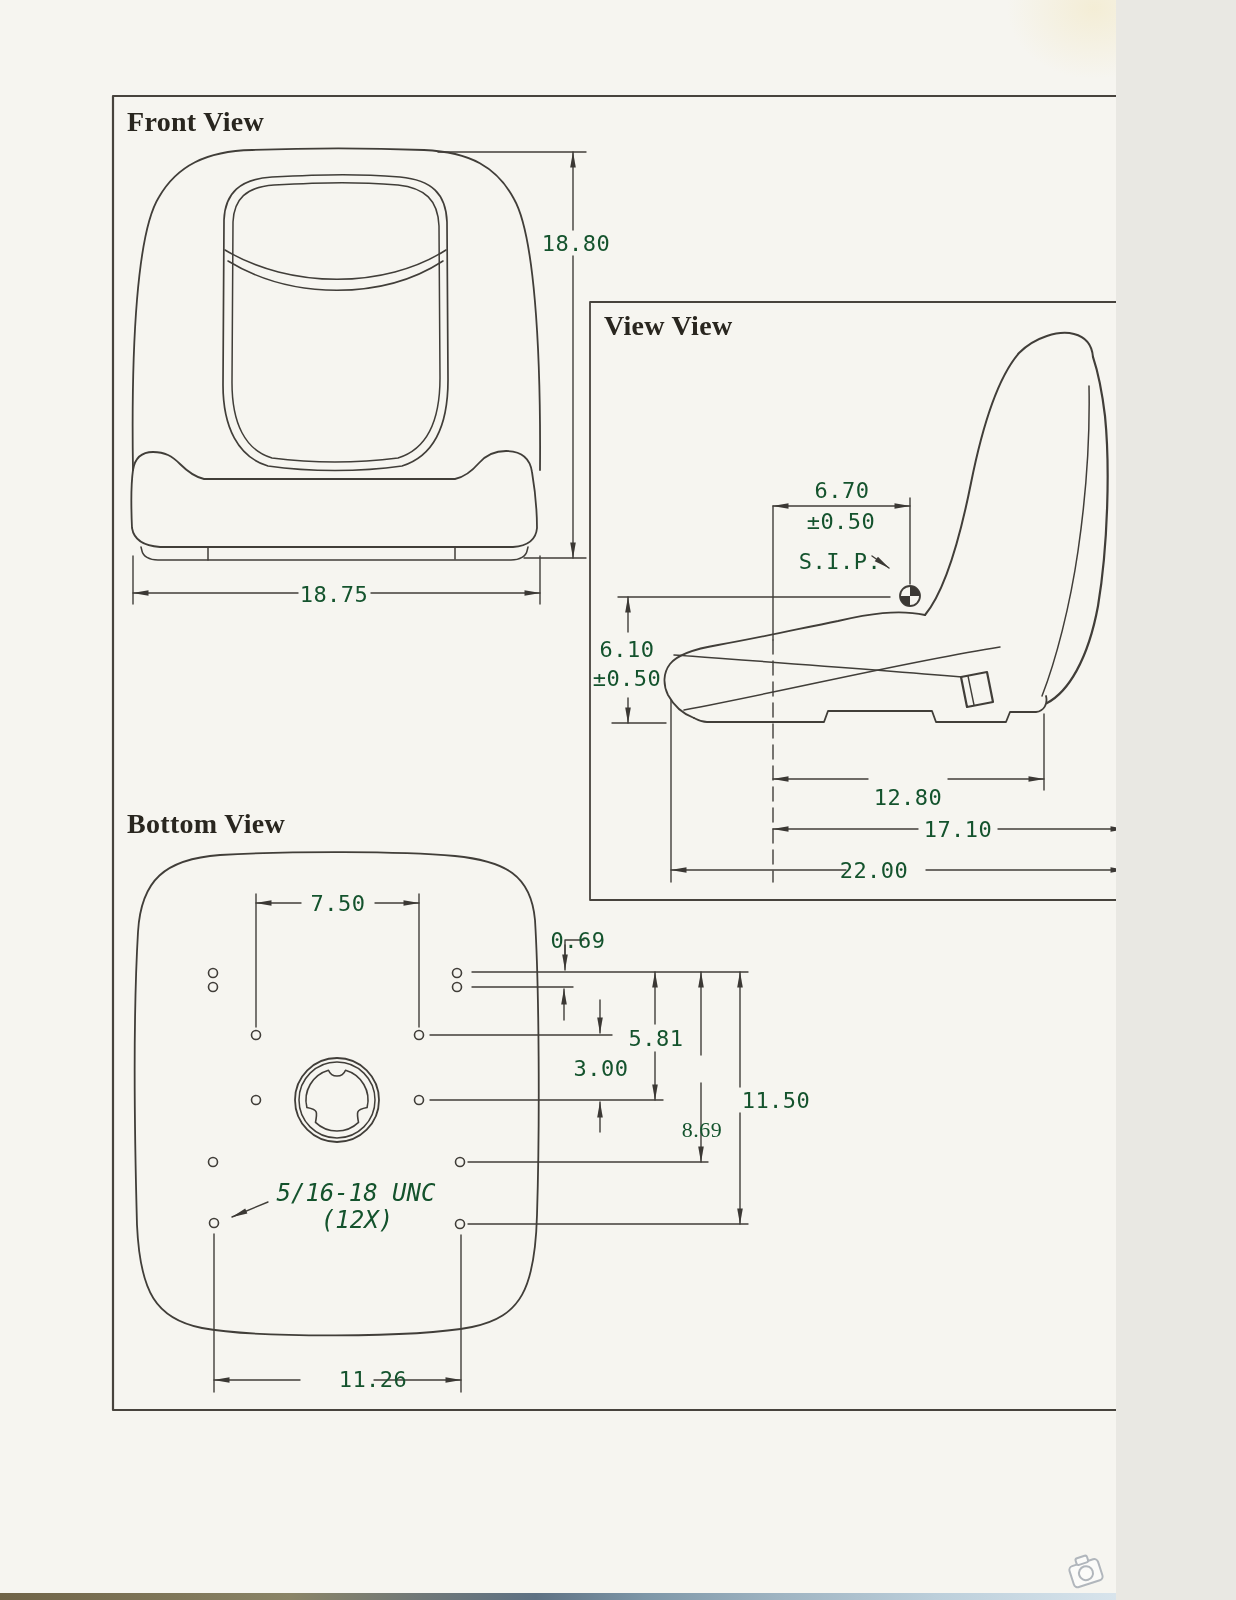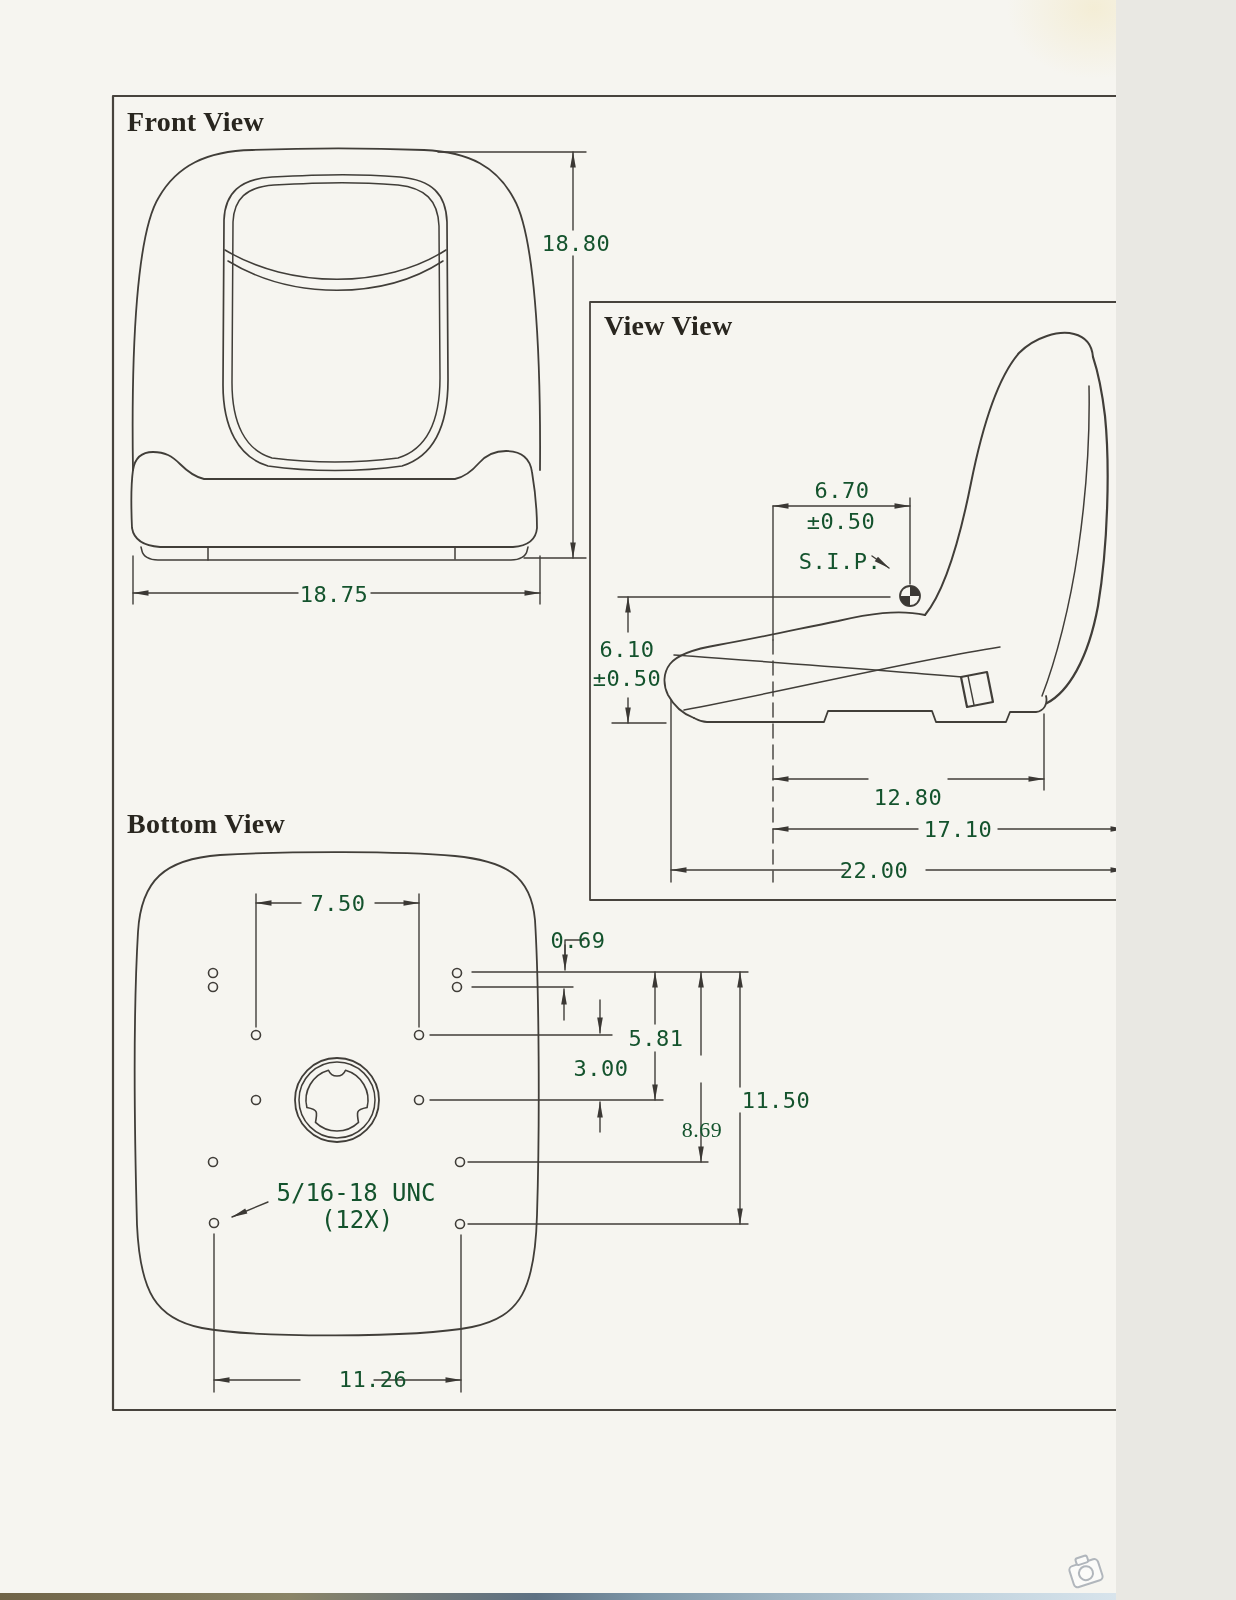--- a/index.html
+++ b/index.html
@@ -21,21 +21,21 @@
   .view-title {
     position:absolute;
     font-family:"Liberation Serif","DejaVu Serif",serif;
     font-weight:bold; font-size:28px; color:#29261f; letter-spacing:0.3px;
     white-space:nowrap;
   }
   .dim {
     position:absolute; transform:translate(-50%,-50%);
     font-size:22px; color:#14532d; letter-spacing:0.5px; white-space:nowrap;
   }
-  .dim.big { font-size:24px; letter-spacing:0; }
+  .dim.big { font-size:24px; letter-spacing:0;font-style:italic; }
   .watermark { position:absolute; right:8px; bottom:8px; opacity:0.75; }
 </style>
 </head>
 <body>
 
 <div class="page">
 
   <div class="corner-tint"></div>
 
   <svg class="draw" width="1236" height="1600" viewBox="0 0 1236 1600" fill="none" stroke="#413e39" stroke-width="1.5" stroke-linecap="round" stroke-linejoin="round">

